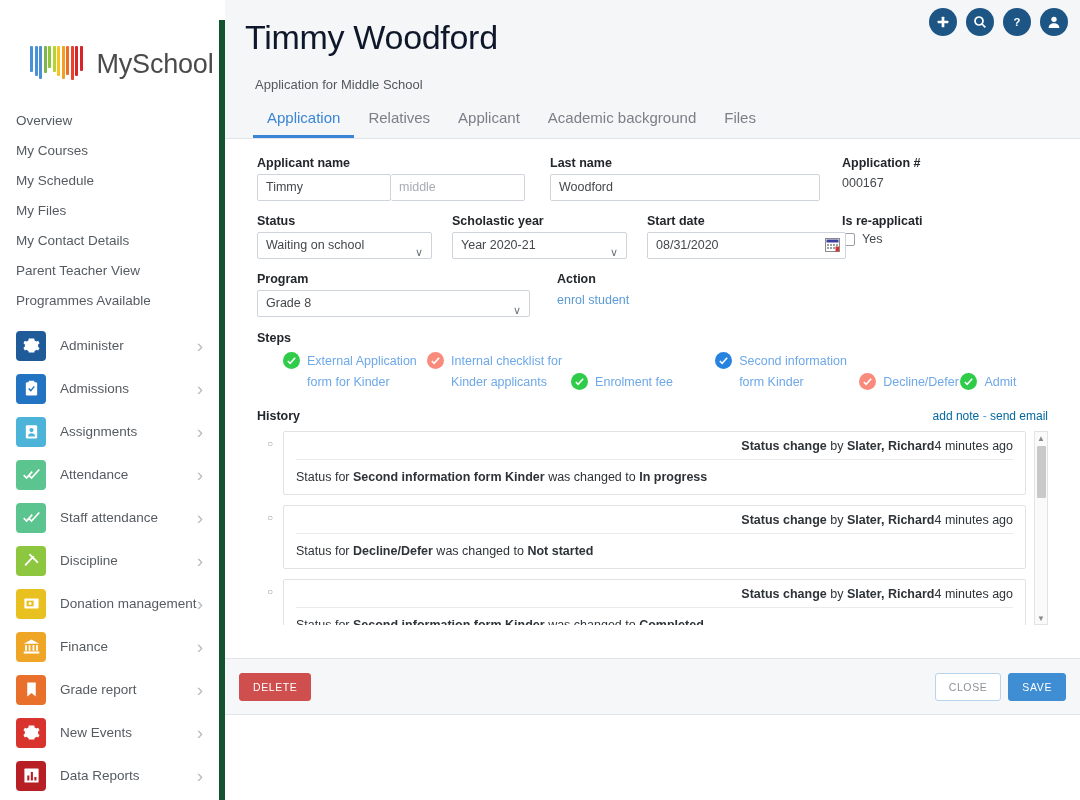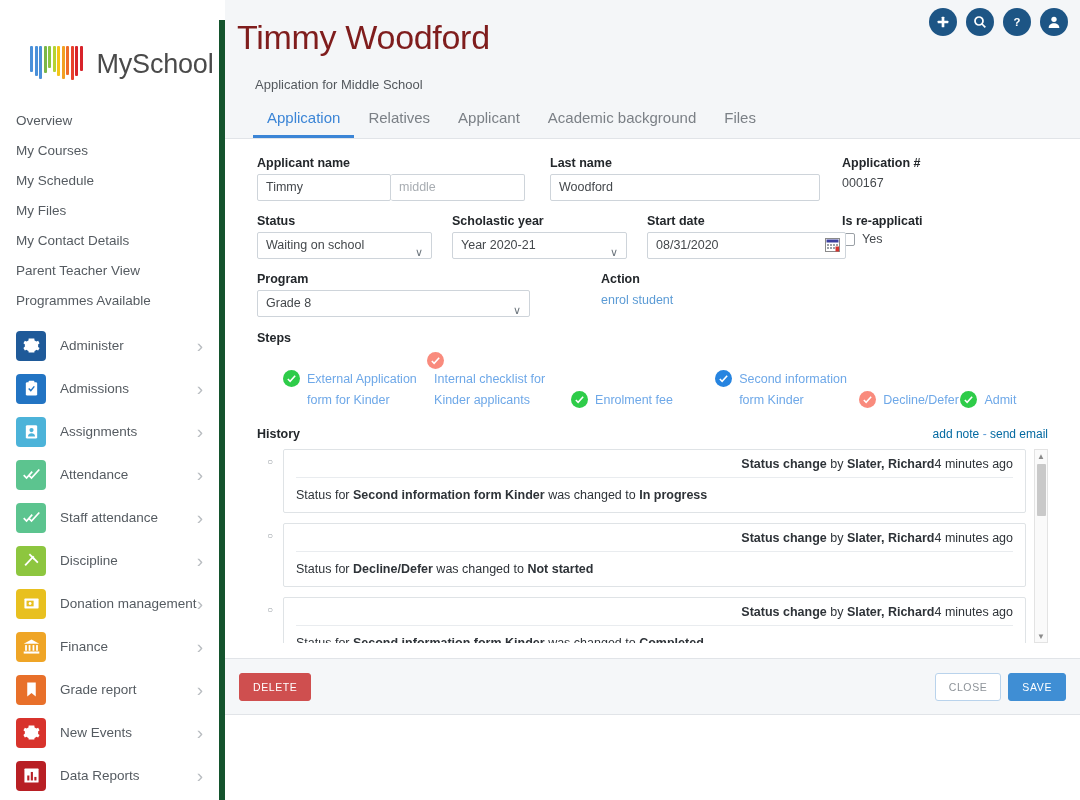--- a/index.html
+++ b/index.html
@@ -57,22 +57,22 @@
     background: #f4f6f8;
     border-bottom: 1px solid #e1e4e8;
   }
   .top-icons { position:absolute; right: 12px; top: 8px; display:flex; gap: 9px; }
   .top-ico {
     width: 28px; height:28px; border-radius:50%;
     background: #1d5585; color:#fff;
     display:flex; align-items:center; justify-content:center;
   }
   .page-title {
-    position:absolute; left: 12px; top: 18px;
-    font-size: 34px; color: #7f1d1d; font-weight: 300; letter-spacing:-0.3px;
+    position:absolute; left: 20px; top: 18px;
+    font-size: 34px; color: #0f172a; font-weight: 300; letter-spacing:-0.3px;
   }
   .page-sub {
     position:absolute; left: 30px; top: 77px;
     font-size: 13px; color:#53585d;
   }
   .tabs { position:absolute; left: 28px; top: 106px; display:flex; }
   .tab {
     font-size: 15px; color:#7b8086; padding: 3px 14px 9px 14px;
     cursor:pointer;
   }
@@ -425,21 +425,21 @@
 
           <div>
             <div class="flabel">Is re-applicati</div>
             <div style="display:flex; align-items:center;">
               <span style="width:13px;height:13px;border:1px solid #9aa0a6;background:#fff;display:inline-block;border-radius:2px;"></span>
               <span style="font-size:12.5px; color:#44484c; margin-left:7px;">Yes</span>
             </div>
           </div>
         </div>
 
-        <div class="row1" style="margin-top:13px;gap:44px;">
+        <div class="row1" style="margin-top:13px;">
           <div style="width:300px;">
             <div class="flabel">Program</div>
             <div class="fselect" style="width:273px;">
               <span>Grade 8</span>
               <span class="caret">∨</span>
             </div>
           </div>
           <div>
             <div class="flabel">Action</div>
             <a href="#" style="font-size:12.5px; color:#5b9bd5; text-decoration:none;">enrol student</a>
@@ -449,21 +449,21 @@
         <div class="steps-label">Steps</div>
         <div class="steps-row" id="steps-row">
             <div class="step" style="width: 148px;">
               <div class="step-ico" style="background: rgb(46, 204, 73);">
                 <svg width="11" height="11" viewBox="0 0 24 24" fill="none" stroke="#fff" stroke-width="3.4">
                   <path d="M4 13l5 5L20 6"></path>
                 </svg>
               </div>
               <div class="step-text">External Application<br>form for Kinder</div>
             </div>
-            <div class="step" style="width: 148px; flex-direction: column;">
+            <div class="step" style="width: 148px;">
               <div class="step-ico" style="background: rgb(249, 139, 125);">
                 <svg width="11" height="11" viewBox="0 0 24 24" fill="none" stroke="#fff" stroke-width="3.4">
                   <path d="M4 13l5 5L20 6"></path>
                 </svg>
               </div>
               <div class="step-text">Internal checklist for<br>Kinder applicants</div>
             </div>
             <div class="step" style="width: 148px;">
               <div class="step-ico" style="background: rgb(46, 204, 73);">
                 <svg width="11" height="11" viewBox="0 0 24 24" fill="none" stroke="#fff" stroke-width="3.4">

